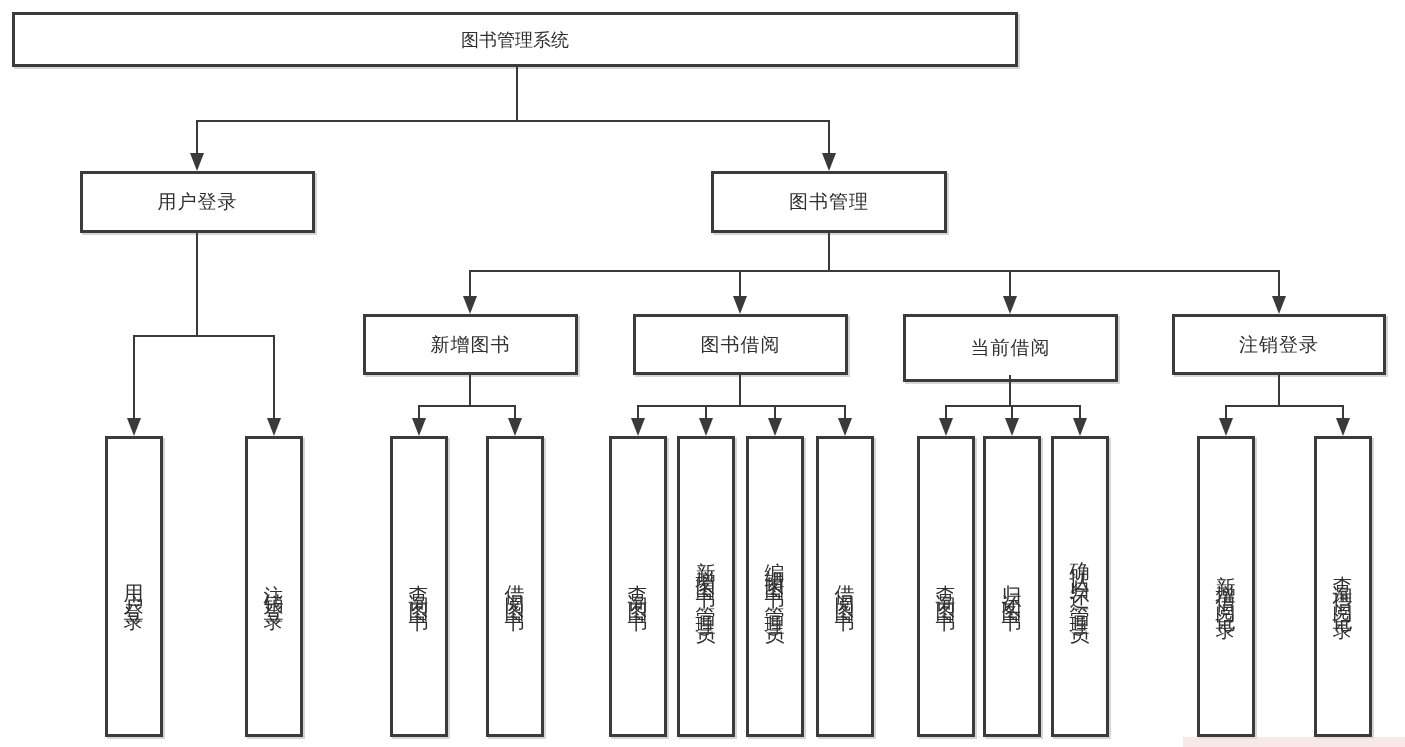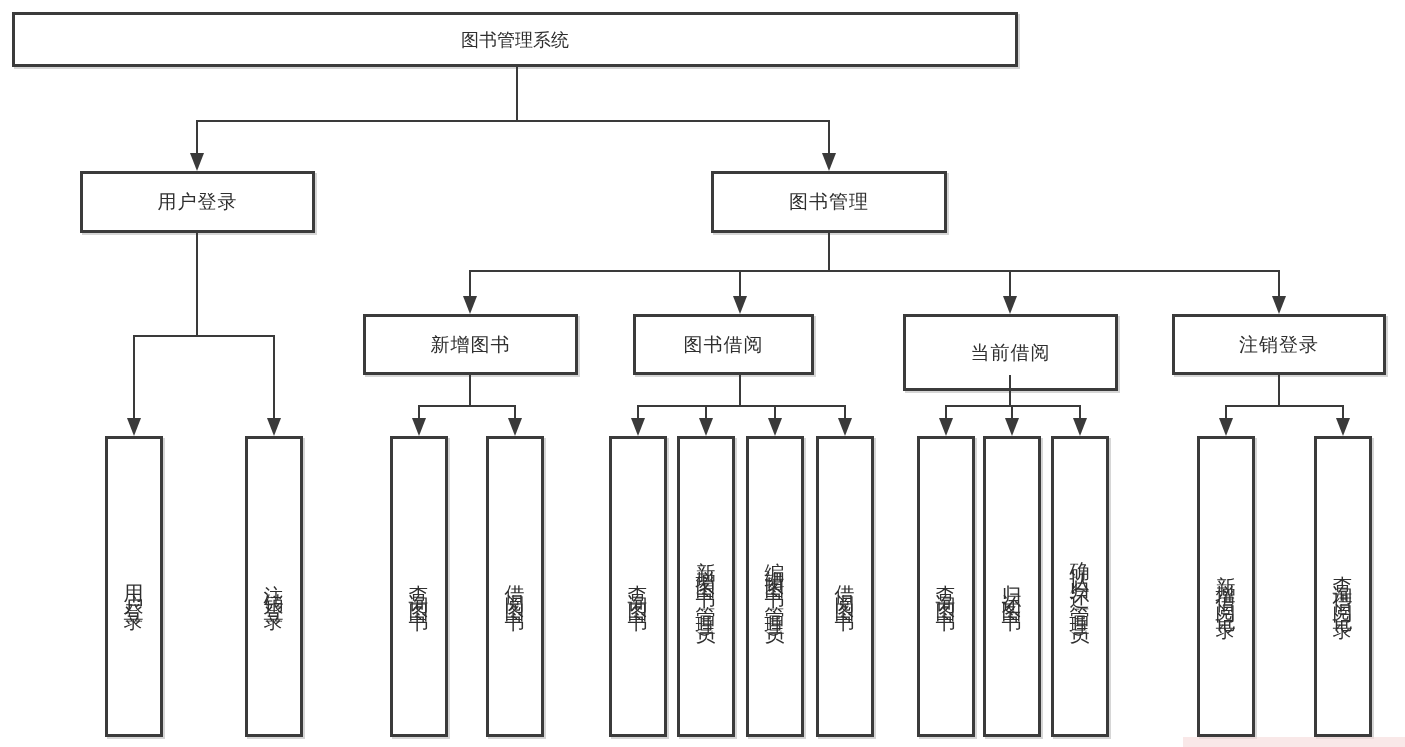--- a/index.html
+++ b/index.html
@@ -45,24 +45,24 @@
   <div class="box h-label" style="left:80px;top:171px;width:235px;height:62px;">
     <span>用户登录</span>
   </div>
   <div class="box h-label" style="left:711px;top:171px;width:236px;height:62px;">
     <span>图书管理</span>
   </div>
 
   <div class="box h-label" style="left:363px;top:314px;width:215px;height:61px;">
     <span>新增图书</span>
   </div>
-  <div class="box h-label" style="left:633px;top:314px;width:181px;height:61px;">
+  <div class="box h-label" style="left:633px;top:314px;width:215px;height:61px;">
     <span>图书借阅</span>
   </div>
-  <div class="box h-label" style="left:903px;top:314px;width:215px;height:77px;">
+  <div class="box h-label" style="left:903px;top:314px;width:215px;height:68px;">
     <span>当前借阅</span>
   </div>
   <div class="box h-label" style="left:1172px;top:314px;width:214px;height:61px;">
     <span>注销登录</span>
   </div>
 
   <div class="box leaf" style="left:105px;top:436px;width:58px;height:301px;">
     <span>用户登录</span>
   </div>
   <div class="box leaf" style="left:245px;top:436px;width:58px;height:301px;">

